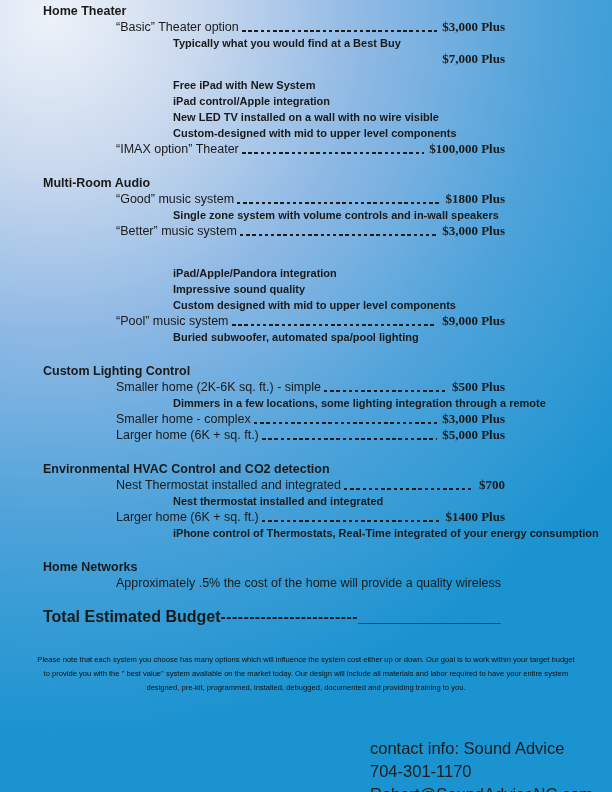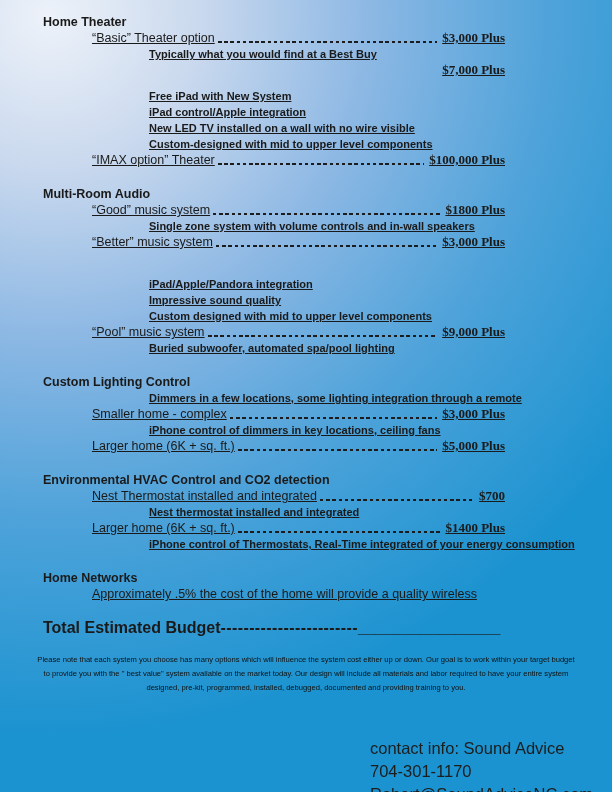--- a/index.html
+++ b/index.html
@@ -7,29 +7,29 @@
     position: relative;
     width: 612px; height: 792px;
     margin: 0 auto;
     overflow: hidden;
     background:
       radial-gradient(circle 1000px at 8% 2%,
         #edf2f9 0%, #cad9ee 15%, #8db8e4 32%, #4fa3da 50%, #1b93d0 72%);
     font-family: "Liberation Sans", sans-serif;
     color: #1a1a1a;
   }
-  .content { padding-top: 14px; }
+  .content { padding-top: 3px; }
 
   .section { margin-bottom: 18px; }
   .section-title {
     margin-left: 43px;
     font-size: 12.5px; font-weight: 700; line-height: 16px;
     white-space: nowrap;
   }
-  .rows { margin-left: 92px; margin-right: 107px; text-decoration: underline; }
+  .rows { margin-left: 116px; margin-right: 107px; }
   .row {
     display: flex; align-items: baseline;
     line-height: 16px; font-size: 12.5px;
   }
   .row .label { white-space: nowrap; }
   .row.sub { margin-left: 57px; font-size: 11px; font-weight: 700; white-space: nowrap; }
   .row.price-only { justify-content: flex-end; }
   .row.gap { height: 10px; }
   .section:nth-child(2) .row.gap { height: 26px; }
   .leader {
@@ -139,30 +139,32 @@
               <span class="price">$9,000 Plus</span>
             </div>
             <div class="row sub">
               <span class="label">Buried subwoofer, automated spa/pool lighting</span>
             </div>
           </div>
         </div>
         <div class="section">
           <div class="section-title">Custom Lighting Control</div>
           <div class="rows">
+            <div class="row item">
+              <span class="label">Smaller home (2K-6K sq. ft.) - simple</span>
+              <span class="leader"></span>
+              <span class="price">$500 Plus</span>
+            </div>
             <div class="row sub">
               <span class="label">Dimmers in a few locations, some lighting integration through a remote</span>
             </div>
             <div class="row item">
               <span class="label">Smaller home - complex</span>
               <span class="leader"></span>
               <span class="price">$3,000 Plus</span>
-            </div>
-            <div class="row sub">
-              <span class="label">iPhone control of dimmers in key locations, ceiling fans</span>
             </div>
             <div class="row item">
               <span class="label">Larger home (6K + sq. ft.)</span>
               <span class="leader"></span>
               <span class="price">$5,000 Plus</span>
             </div>
           </div>
         </div>
         <div class="section">
           <div class="section-title">Environmental HVAC Control and CO2 detection</div>

